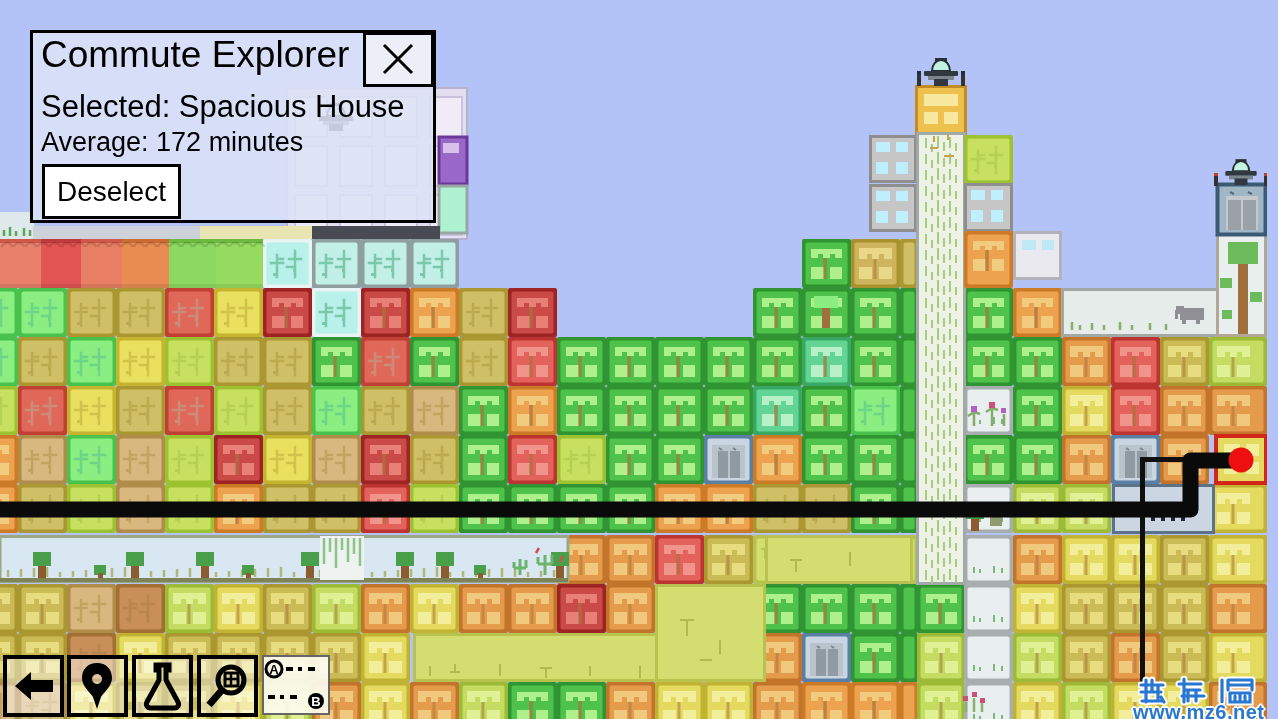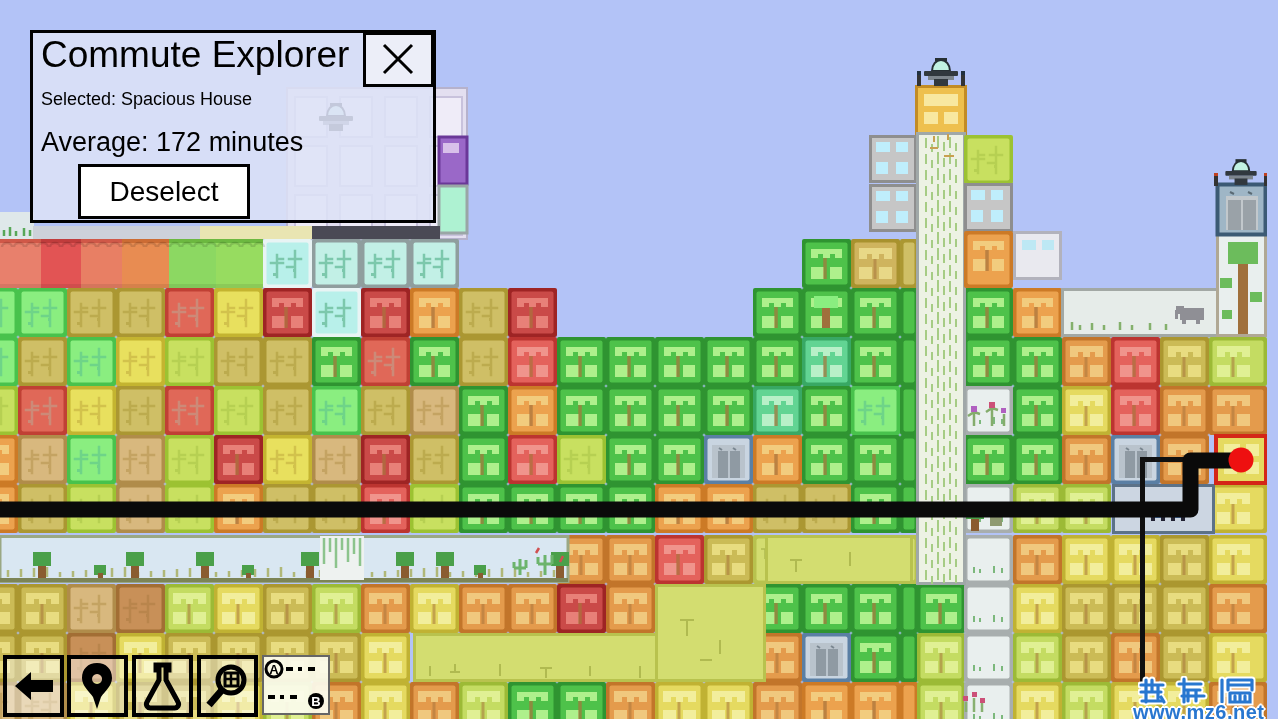--- a/index.html
+++ b/index.html
@@ -1,19 +1,19 @@
 <!DOCTYPE html>
 <html><head><meta charset="utf-8"><style>
 html,body{margin:0;padding:0;width:1278px;height:719px;overflow:hidden;background:#b3c3f7;font-family:"Liberation Sans",sans-serif;}
 #stage{position:relative;width:1278px;height:719px;}
 #stage>svg{position:absolute;left:0;top:0;}
 .dlg{position:absolute;left:30px;top:30px;width:406px;height:193px;background:rgba(221,226,247,0.86);border:3px solid #000;box-sizing:border-box;}
 .dlg .ttl{position:absolute;left:8px;top:1px;font-size:37px;letter-spacing:0px;color:#000;}
 .dlg .xbtn{position:absolute;right:-1px;top:-1px;width:71px;height:55px;background:#eceef8;border:3px solid #000;box-sizing:border-box;font-size:34px;text-align:center;line-height:48px;font-weight:400;}
-.dlg .l1{position:absolute;left:8px;top:56px;font-size:18px;}
+.dlg .l1{position:absolute;left:8px;top:56px;font-size:31px;}
 .dlg .l2{position:absolute;left:8px;top:94px;font-size:27px;}
 .btn{position:absolute;background:#fff;border:3px solid #000;box-sizing:border-box;font-size:28px;text-align:center;}
 .tb{position:absolute;background:rgba(255,255,255,0.45);border:4px solid #000;box-sizing:border-box;}
 .wm{position:absolute;color:#2877d0;font-weight:bold;text-shadow:-2px 0 #fff,2px 0 #fff,0 -2px #fff,0 2px #fff,-1px -1px #fff,1px 1px #fff,-1px 1px #fff,1px -1px #fff;}
 </style></head><body>
 <div id="stage">
 <svg width="1278" height="719" viewBox="0 0 1278 719" xmlns="http://www.w3.org/2000/svg">
 <defs>
 <g id="plant" stroke-linecap="square">
           <path d="M14 16 v22 M8 24 h12 M14 20 h6 M32 12 v26 M26 20 h12 M32 28 h-8" stroke-width="2.5" fill="none"></path>
@@ -898,21 +898,21 @@
 <circle cx="1241" cy="460" r="12.5" fill="#ee1010"></circle>
 </svg>
 
 <div class="dlg">
 <div class="ttl">Commute Explorer</div>
 <div class="xbtn"><svg width="65" height="49" viewBox="0 0 65 49">
           <path d="M18 10 L46 38 M46 10 L18 38" stroke="#000" stroke-width="3"></path>
         </svg></div>
 <div class="l1">Selected: Spacious House</div>
 <div class="l2">Average: 172 minutes</div>
-<div class="btn" style="left:9px;top:131px;width:172px;height:55px;line-height:49px;margin-left:36px;">Deselect</div>
+<div class="btn" style="left:9px;top:131px;width:139px;height:55px;line-height:49px;">Deselect</div>
 </div>
 
 <div class="tb" style="left:3px;top:655px;width:61px;height:62px;">
 <svg width="53" height="54" viewBox="0 0 53 54">
         <path d="M8 27 L24 13 V21 H46 V33 H24 V41 Z" fill="#000"></path>
       </svg></div>
 
 <div class="tb" style="left:67px;top:655px;width:61px;height:62px;">
 <svg width="53" height="54" viewBox="0 0 53 54">
         <path d="M26 4 C17 4 11 10 11 19 C11 27 18 32 22 38 L26 50 L30 38 C34 32 41 27 41 19 C41 10 35 4 26 4 Z M26 15 a5 5 0 1 0 0.1 0 Z" fill="#000" fill-rule="evenodd"></path>

